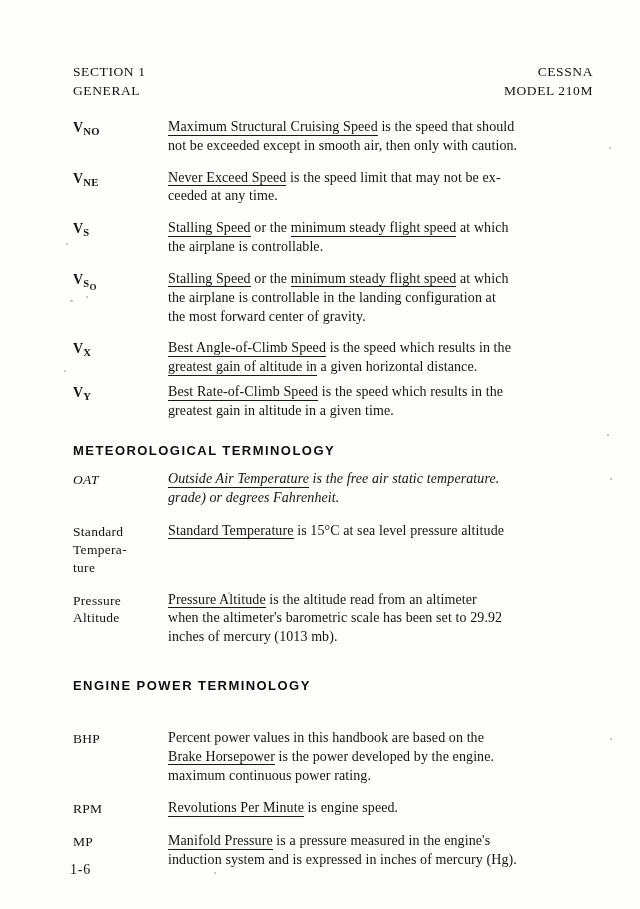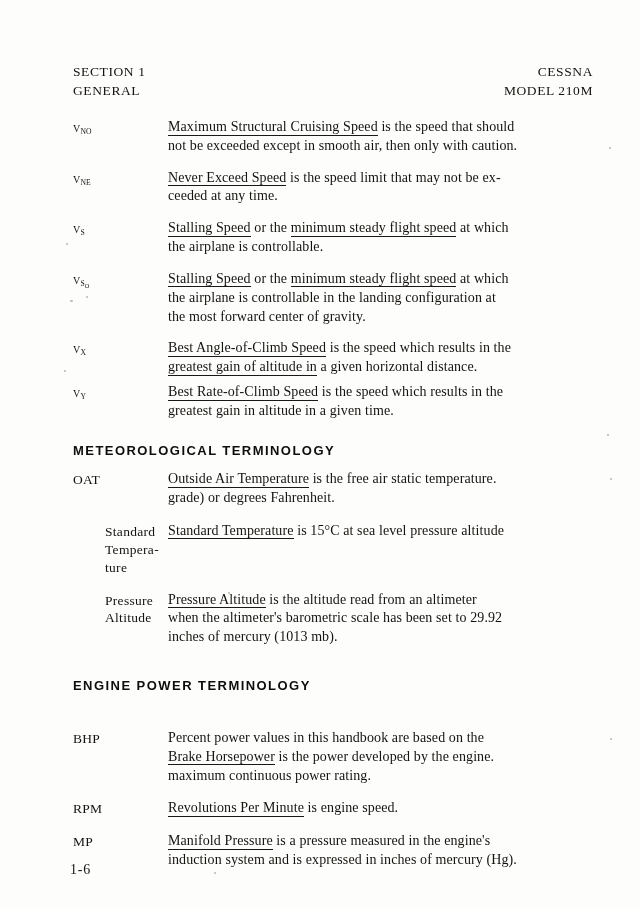--- a/index.html
+++ b/index.html
@@ -51,33 +51,34 @@
     margin-bottom: 13px;
   }
   .defrow .term {
     width: 95px;
     flex: 0 0 95px;
     font-size: 13.5px;
     line-height: 1.33;
     letter-spacing: 0.3px;
     padding-top: 1px;
   }
-  .defrow .term .hyphenated { display: block; margin-left: 32px; }
+  .defrow .term .hyphenated { display: block; }
   .defrow .body {
     flex: 1 1 auto;
     font-size: 14px;
     line-height: 1.345;
     letter-spacing: 0.1px;
   }
   .defrow .body .ln { display: block; white-space: nowrap; }
 
   
   .vsym {
-    font-size: 10px;
+    font-size: 14px;
     letter-spacing: 0.2px;
+    font-weight: bold;
   }
   .vsym sub {
     font-size: 0.76em;
     vertical-align: -0.26em;
     letter-spacing: 0.2px;
   }
   .vsym sub sub {
     font-size: 0.84em;
     vertical-align: -0.3em;
   }
@@ -174,21 +175,21 @@
         <div class="body">
           <span class="ln"><span class="u">Best Rate-of-Climb Speed</span> is the speed which results in the</span>
           <span class="ln">greatest gain in altitude in a given time.</span>
         </div>
       </div>
     </div>
 
   <div class="sectionhead" style="top:443px;">METEOROLOGICAL TERMINOLOGY</div>
 
   <div class="deflist" id="met-list" style="top:470px;">
-      <div class="defrow" style="margin-bottom: 14px;">
+      <div class="defrow" style="margin-bottom: 14px; font-style: italic;">
         <div class="term">OAT</div>
         <div class="body">
           <span class="ln"><span class="u">Outside Air Temperature</span> is the free air static temperature.</span>
           <span class="ln">grade) or degrees Fahrenheit.</span>
         </div>
       </div>
       <div class="defrow" style="margin-bottom: 14px;">
         <div class="term">
           <span class="hyphenated">Standard</span>
           <span class="hyphenated">Tempera-</span>

